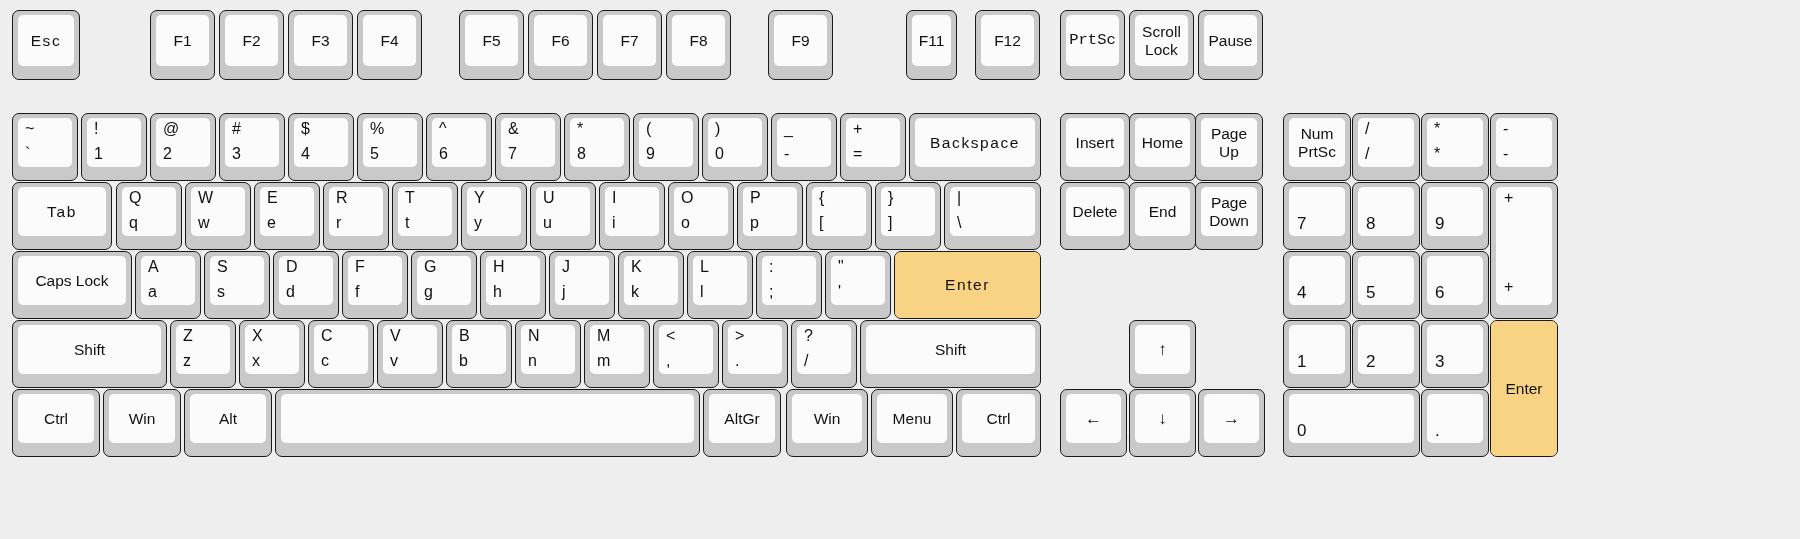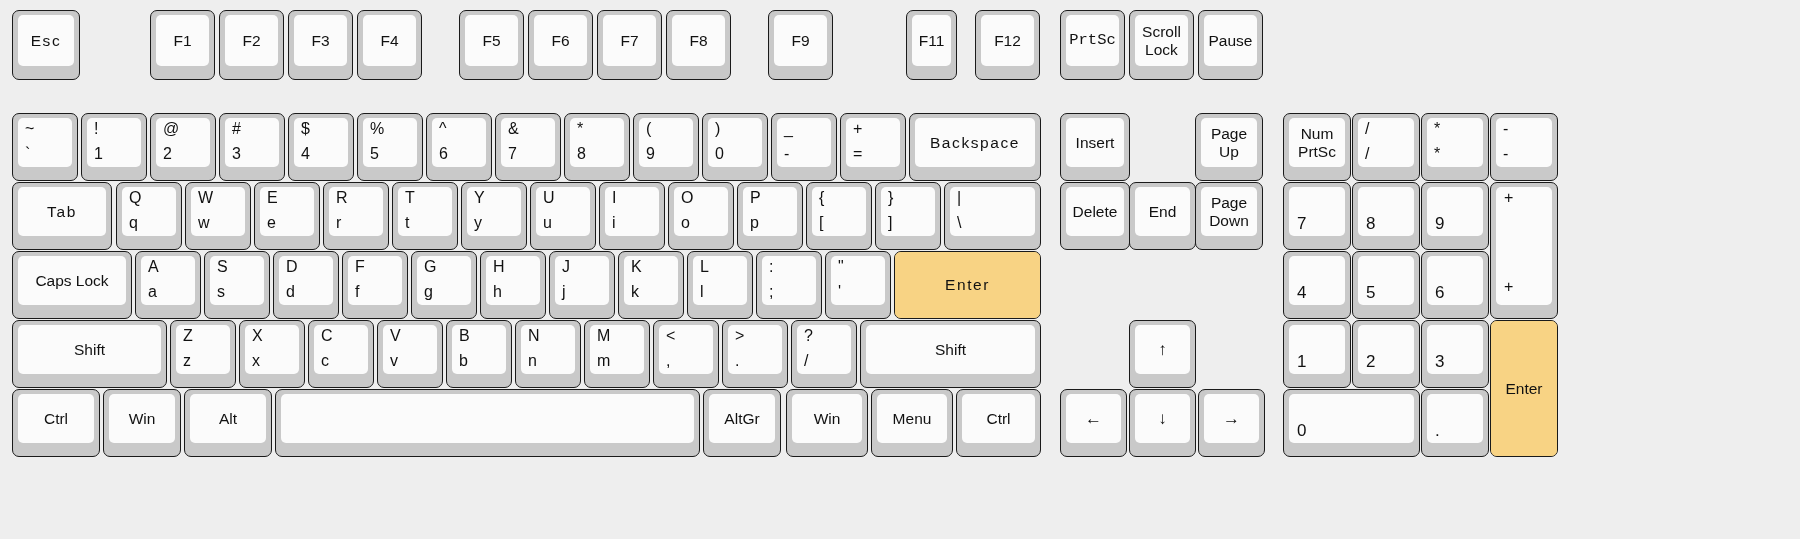--- a/index.html
+++ b/index.html
@@ -550,20 +550,25 @@
     <div class="cap center">
         <span class="lbl">Ctrl</span>
       </div>
   </div>
 
   <div class="key" style="left:1060px;top:113px;width:70px;height:68px;">
     <div class="cap center">
         <span class="lbl">Insert</span>
       </div>
   </div>
+  <div class="key" style="left:1129px;top:113px;width:67px;height:68px;">
+    <div class="cap center">
+        <span class="lbl">Home</span>
+      </div>
+  </div>
   <div class="key" style="left:1195px;top:113px;width:68px;height:68px;">
     <div class="cap center">
         <span class="lbl two">Page
 Up</span>
       </div>
   </div>
 
   <div class="key" style="left:1060px;top:182px;width:70px;height:68px;">
     <div class="cap center">
         <span class="lbl">Delete</span>

